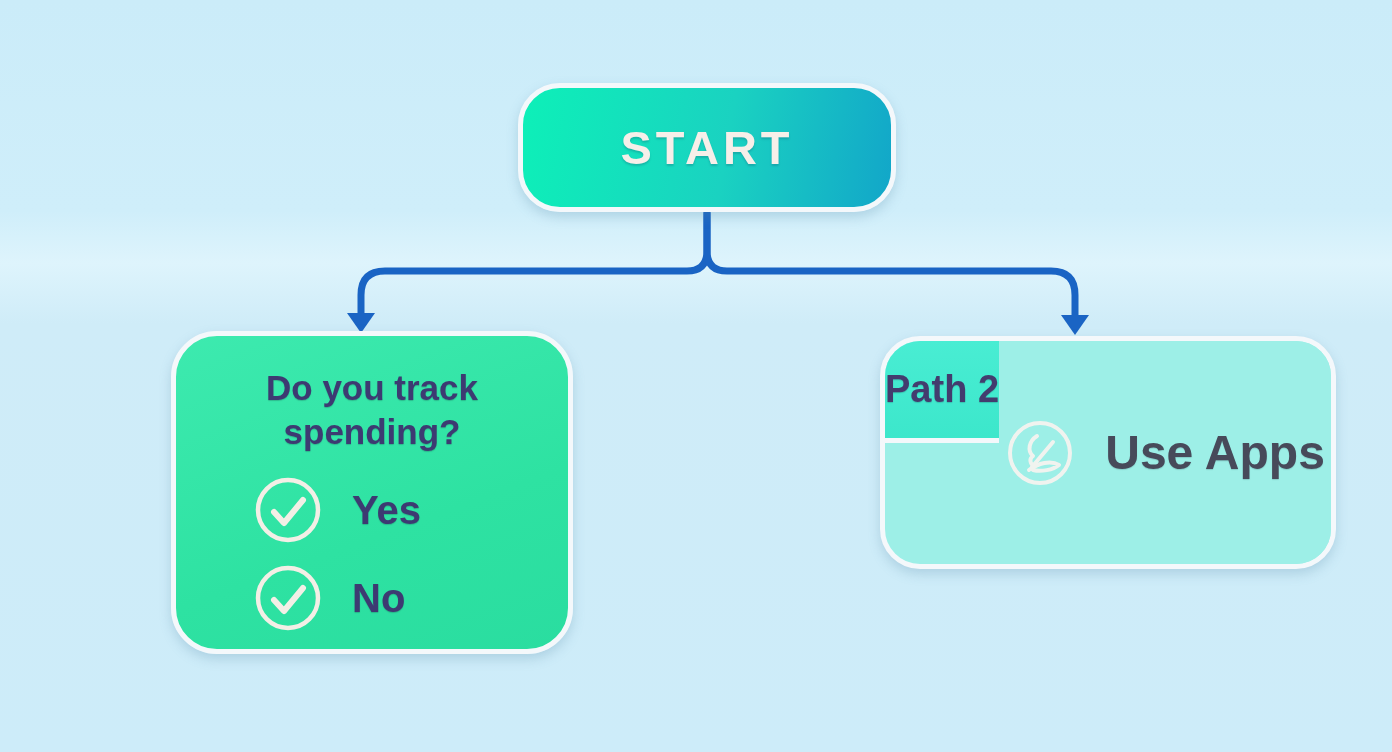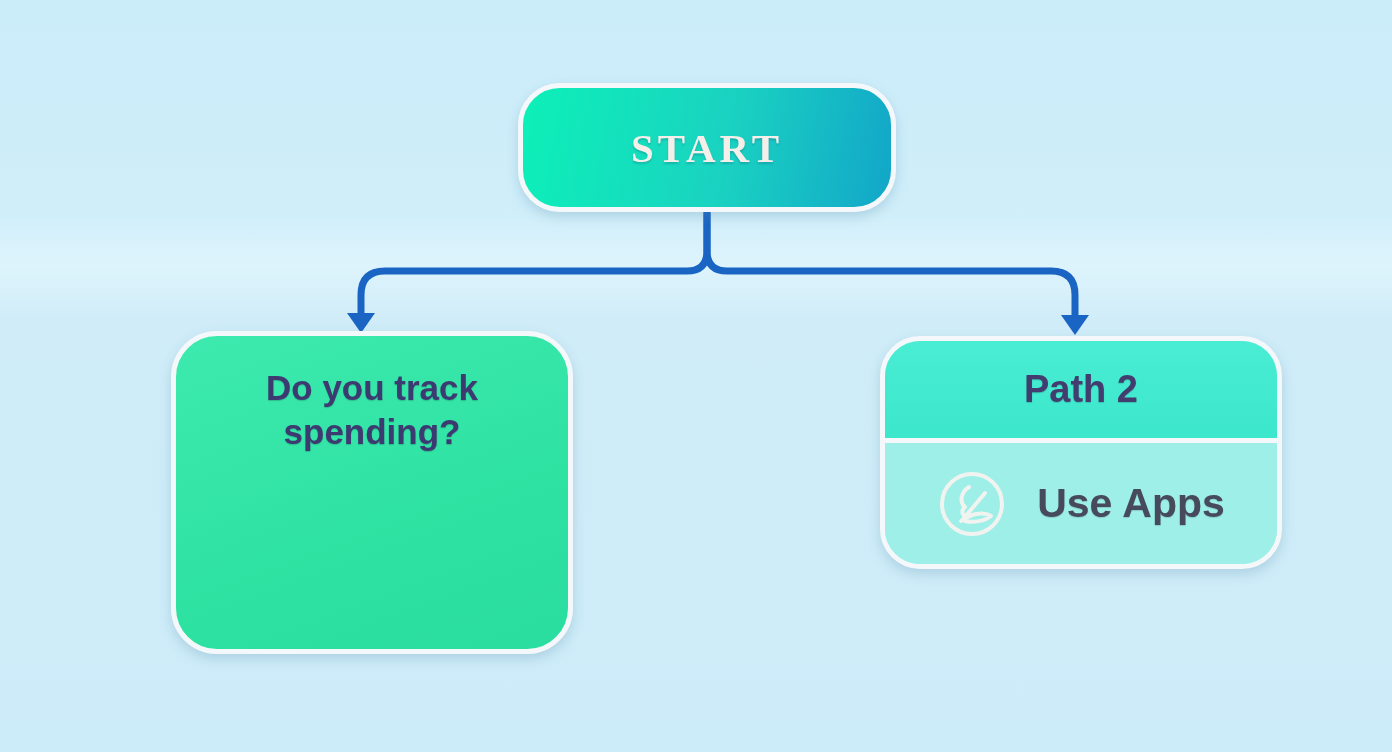--- a/index.html
+++ b/index.html
@@ -14,63 +14,62 @@
     border: 5px solid #f4f8fb;
     box-shadow: 0 5px 12px rgba(90, 140, 170, 0.28);
   }
   
   #start-node {
     left: 518px; top: 83px; width: 378px; height: 129px; border-radius: 42px;
     background: linear-gradient(100deg, #0df0b8 0%, #1ad2c1 55%, #12a6c9 100%);
     display: flex; align-items: center; justify-content: center;
   }
   .start-label {
-    font-size: 41px; font-weight: bold; color: #f6efe9; letter-spacing: 4px;
+    font-size: 47px; font-weight: bold; color: #f6efe9; letter-spacing: 4px;
     text-shadow: 0 2px 2px rgba(20, 90, 110, 0.28);
-    font-family: Liberation Serif, serif;
   }
   
   #question-node {
     left: 171px; top: 331px; width: 402px; height: 323px; border-radius: 46px;
     background: linear-gradient(160deg, #3deaaf 0%, #2ee2a2 60%, #2adda0 100%);
   }
   .question-title {
     margin: 30px 24px 0 24px; text-align: center;
     font-size: 35px; font-weight: bold; color: #3d3a72; line-height: 1.26;
     text-shadow: 0 1px 1px rgba(20, 60, 60, 0.25);
   }
   .options { margin: 22px 0 0 78px; display: flex; flex-direction: column; gap: 20px; }
   .option-row { display: flex; align-items: center; gap: 30px; }
   .check-circle { width: 68px; height: 68px; flex: 0 0 auto; }
   .option-label {
     font-size: 40px; font-weight: bold; color: #3d3a72;
     text-shadow: 0 1px 1px rgba(20, 60, 60, 0.25);
   }
   
   #path2-node {
-    left: 880px; top: 336px; width: 402px; height: 233px; border-radius: 40px;
-    overflow: hidden; display: flex; flex-direction: column; background: #9defe7;
+    left: 880px; top: 336px; width: 456px; height: 233px; border-radius: 40px;
+    overflow: hidden; display: flex; background: #9defe7;
   }
   .path2-header {
     height: 97px; flex: 0 0 auto;
     background: linear-gradient(180deg, #49edd3 0%, #3ce7cb 100%);
     border-bottom: 5px solid #f4f8fb;
     display: flex; align-items: center; justify-content: center;
   }
   .path2-title {
     font-size: 38px; font-weight: bold; color: #433c6e;
     text-shadow: 0 1px 1px rgba(20, 60, 70, 0.22);
   }
   .path2-body {
     flex: 1; background: #9defe7;
     display: flex; align-items: center; justify-content: center; gap: 30px;
   }
   .scribble-circle { width: 70px; height: 70px; flex: 0 0 auto; }
   .path2-item-label {
-    font-size: 41px; font-weight: bold; color: #474a5a;
+    font-size: 48px; font-weight: bold; color: #474a5a;
     text-shadow: 0 1px 1px rgba(40, 70, 80, 0.2);
   }
 </style>
 </head>
 <body>
 
 <svg id="connector-layer" width="1392" height="752" viewBox="0 0 1392 752">
   <g stroke="#1a64c4" stroke-width="7" fill="none" stroke-linecap="round">
     <path d="M707 213 L707 251 Q707 271 687 271 L385 271 Q361 271 361 295 L361 315"></path>
     <path d="M707 213 L707 251 Q707 271 727 271 L1051 271 Q1075 271 1075 295 L1075 317"></path>
@@ -78,20 +77,40 @@
   <polygon points="347,313 375,313 361,333" fill="#1a64c4"></polygon>
   <polygon points="1061,315 1089,315 1075,335" fill="#1a64c4"></polygon>
 </svg>
 
 <div class="node" id="start-node">
   <div class="start-label">START</div>
 </div>
 
 <div class="node" id="question-node">
   <div class="question-title">Do you track spending?</div>
+  <div class="options">
+    <div class="option-row">
+      <span class="check-circle">
+        <svg width="68" height="68" viewBox="0 0 68 68">
+          <circle cx="34" cy="34" r="30" fill="none" stroke="#f3efe6" stroke-width="4.5"></circle>
+          <path d="M20 36 L30 47 L49 24" fill="none" stroke="#f3efe6" stroke-width="6" stroke-linecap="round" stroke-linejoin="round"></path>
+        </svg>
+      </span>
+      <span class="option-label">Yes</span>
+    </div>
+    <div class="option-row">
+      <span class="check-circle">
+        <svg width="68" height="68" viewBox="0 0 68 68">
+          <circle cx="34" cy="34" r="30" fill="none" stroke="#f3efe6" stroke-width="4.5"></circle>
+          <path d="M20 36 L30 47 L49 24" fill="none" stroke="#f3efe6" stroke-width="6" stroke-linecap="round" stroke-linejoin="round"></path>
+        </svg>
+      </span>
+      <span class="option-label">No</span>
+    </div>
+  </div>
 </div>
 
 <div class="node" id="path2-node">
   <div class="path2-header">
     <span class="path2-title">Path 2</span>
   </div>
   <div class="path2-body">
     <span class="scribble-circle">
       <svg width="70" height="70" viewBox="0 0 70 70">
         <circle cx="35" cy="35" r="30" fill="none" stroke="#f0f3ef" stroke-width="4"></circle>

